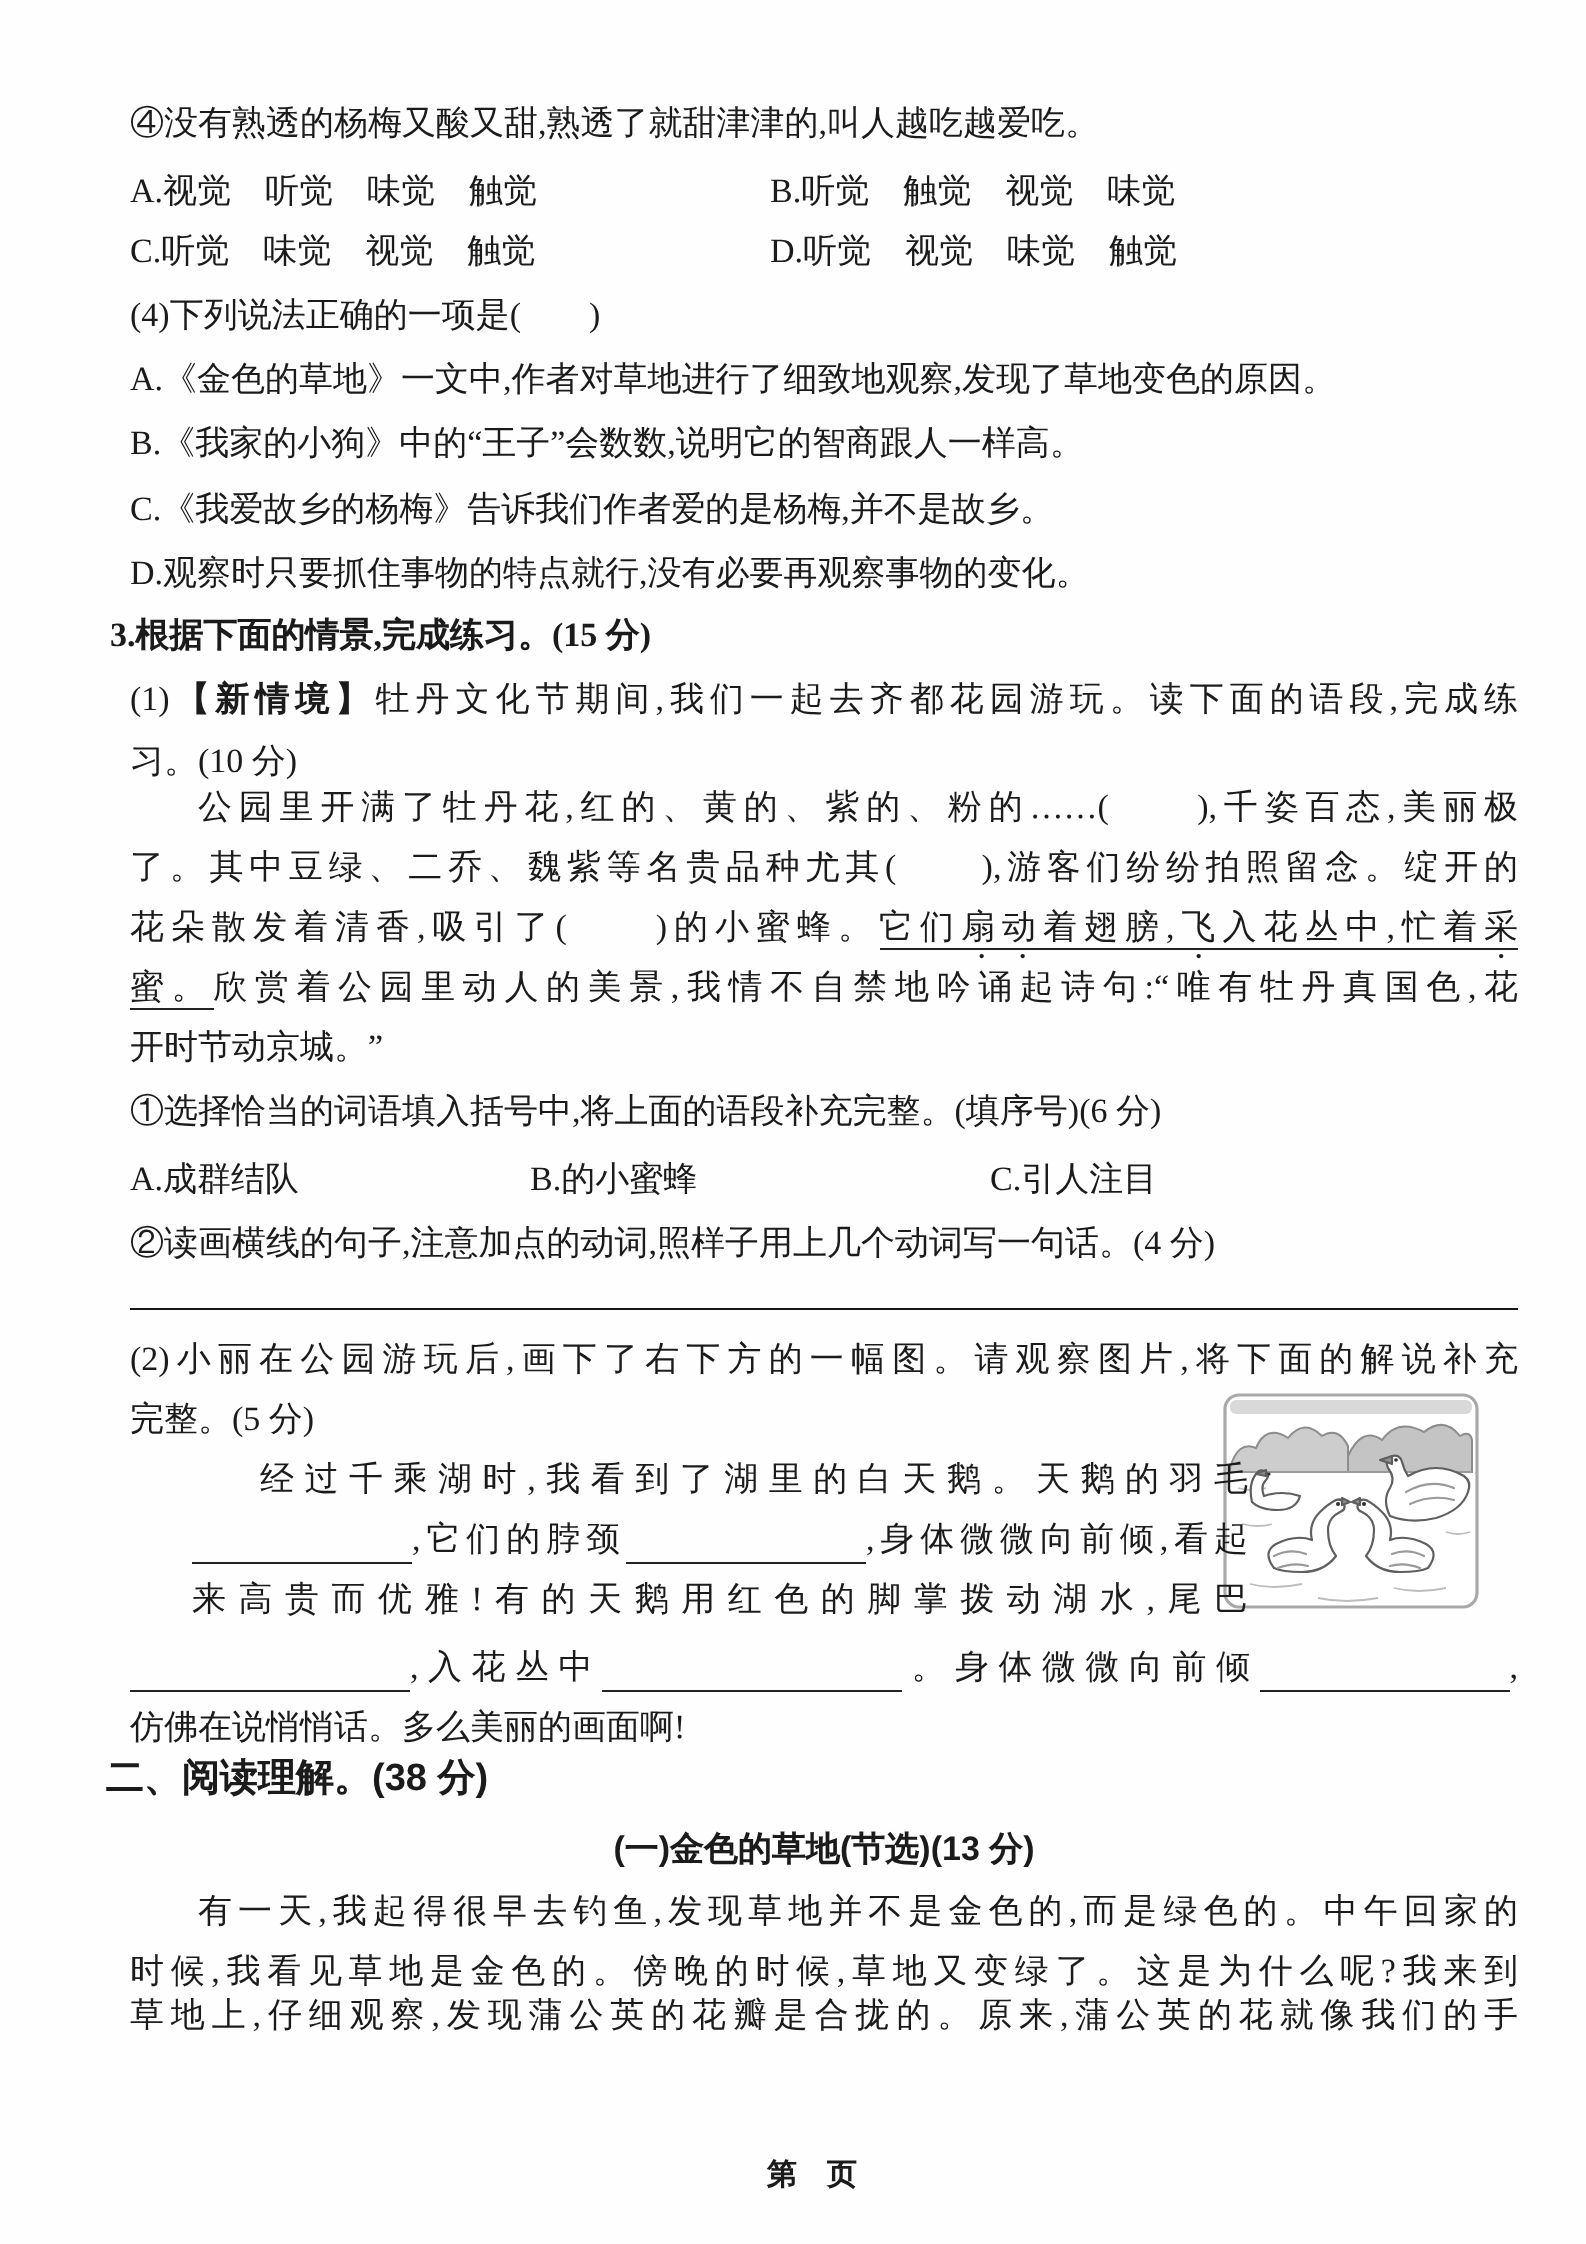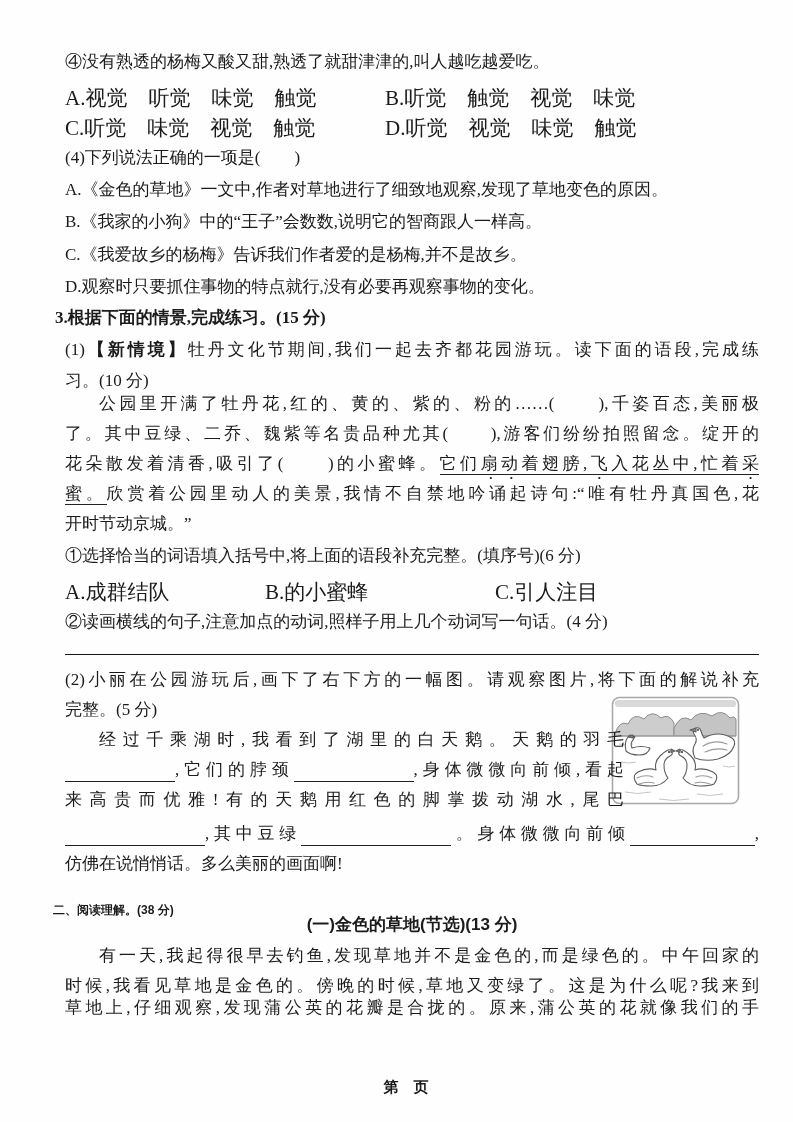--- a/index.html
+++ b/index.html
@@ -5,25 +5,25 @@
   html,body{margin:0;padding:0;background:#ffffff;}
   .page{
     position:relative;width:793px;height:1122px;background:#fefefe;
     font-family:"Liberation Serif","DejaVu Serif",serif;color:#1b1b1b;
     overflow:hidden;
     padding-left:19px;
   }
   .ln{position:absolute;left:65px;right:53px;font-size:17px;line-height:24px;}
   .j{text-align:justify;text-align-last:justify;}
   .indent{text-indent:34px;}
-  .narrow{right:188px;}
+  .narrow{right:188px;margin-left:31px;}
   .bold{font-weight:bold;}
   .hei{font-family:"Liberation Sans","DejaVu Sans",sans-serif;font-weight:bold;}
   .center{text-align:center;text-align-last:center;}
-  .row{position:absolute;left:65px;right:53px;height:24px;font-size:21px;}
+  .row{position:absolute;left:65px;right:53px;height:24px;font-size:17px;}
   .row .col{position:absolute;top:0;white-space:nowrap;}
   .ul{border-bottom:1.2px solid #222;padding-bottom:1px;}
   .em-dot{
     border-bottom:1.2px solid #222;padding-bottom:1px;
     -webkit-text-emphasis:filled dot;text-emphasis:filled dot;
     -webkit-text-emphasis-position:under right;text-emphasis-position:under right;
   }
   .bk{display:inline-block;height:1.05em;vertical-align:bottom;border-bottom:1.2px solid #222;}
   .answer-line{position:absolute;left:65px;right:53px;border-top:1.5px solid #161616;}
   .figure{position:absolute;left:611px;top:696px;width:129px;height:109px;}
@@ -116,24 +116,24 @@
         <path d="M101,82 q-8,-4 -16,-1 M99,88 q-8,-3 -15,-1" stroke="#9a9a9a" fill="none"></path>
         <circle cx="71" cy="56" r="1" fill="#2e2e2e" stroke="none"></circle>
         <path d="M69,53 l-4,2 4,1.5 z" fill="#8f8f8f"></path>
       </g>
     </svg>
   </div>
 
   <div class="ln j indent narrow" style="top:728px">经过千乘湖时,我看到了湖里的白天鹅。天鹅的羽毛</div>
   <div class="ln j narrow" style="top:758px"><span class="bk" style="width:110px"></span><span>,它们的脖颈</span><span class="bk" style="width:120px"></span><span>,身体微微向前倾,看起</span></div>
   <div class="ln j narrow" style="top:788px">来高贵而优雅!有的天鹅用红色的脚掌拨动湖水,尾巴</div>
-  <div class="ln j" style="top:822px"><span class="bk" style="width:140px"></span><span>,其中豆绿</span><span class="bk" style="width:150px"></span><span>。身体微微向前倾</span><span class="bk" style="width:125px"></span><span>,</span></div>
+  <div class="ln j" style="top:822px"><span class="bk" style="width:140px"></span><span>,入花丛中</span><span class="bk" style="width:150px"></span><span>。身体微微向前倾</span><span class="bk" style="width:125px"></span><span>,</span></div>
   <div class="ln" style="top:852px">仿佛在说悄悄话。多么美丽的画面啊!</div>
 
-  <div class="ln hei" style="top:898px;left:53px;font-size:12px">二、阅读理解。(38 分)</div>
+  <div class="ln hei" style="top:878px;left:53px;font-size:19px">二、阅读理解。(38 分)</div>
   <div class="ln hei center" style="top:913px;font-size:17px">(一)金色的草地(节选)(13 分)</div>
 
   <div class="ln j indent" style="top:944px">有一天,我起得很早去钓鱼,发现草地并不是金色的,而是绿色的。中午回家的</div>
   <div class="ln j" style="top:974px">时候,我看见草地是金色的。傍晚的时候,草地又变绿了。这是为什么呢?我来到</div>
   <div class="ln j" style="top:996px">草地上,仔细观察,发现蒲公英的花瓣是合拢的。原来,蒲公英的花就像我们的手</div>
 
   <div class="footer" style="top:1078px">第　页</div>
 
 </div>
 

